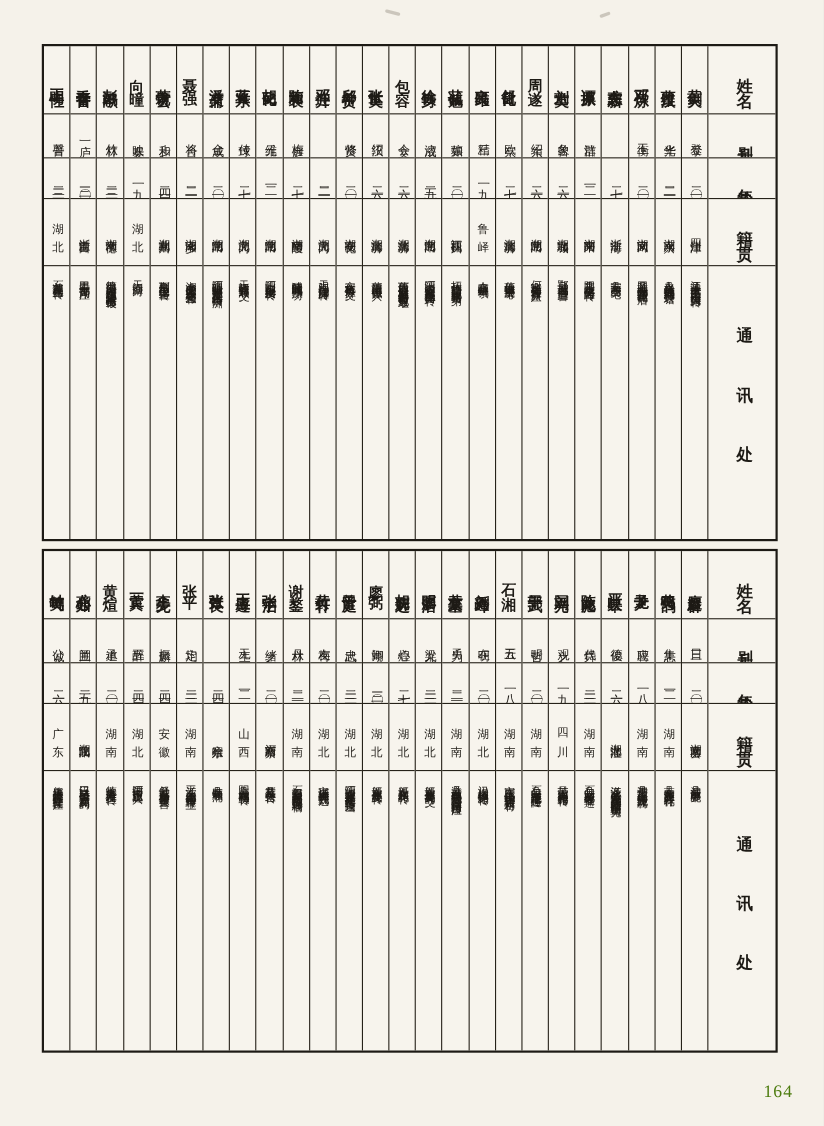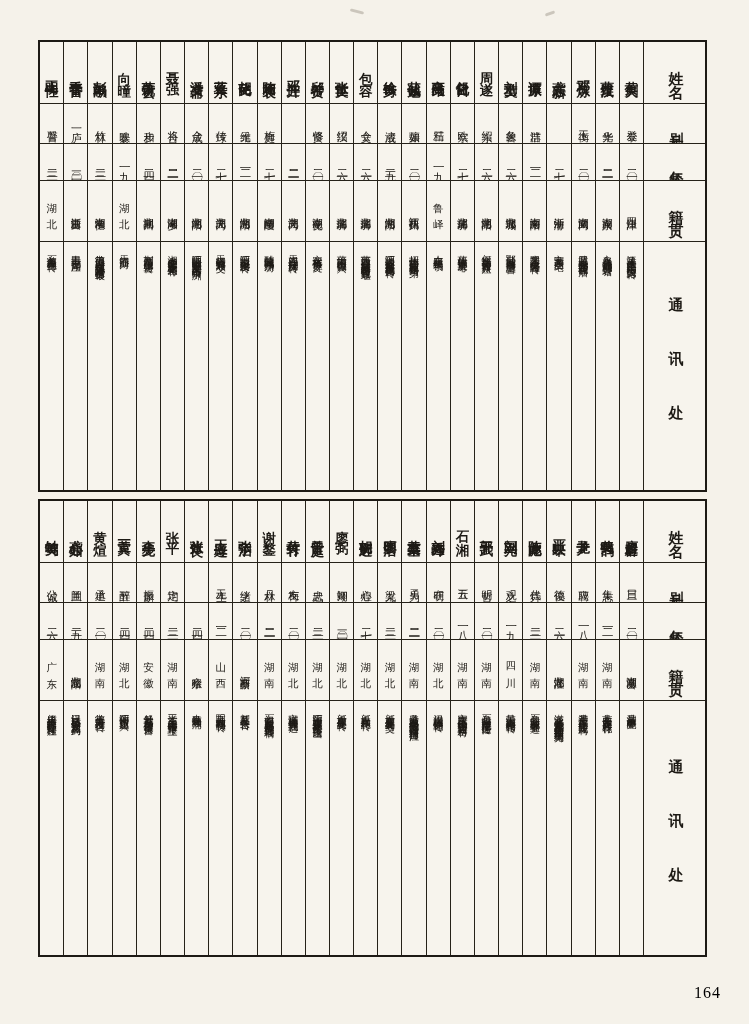--- a/index.html
+++ b/index.html
@@ -51,21 +51,21 @@
   .cell.address{flex:1 1 auto;font-size:10px;text-align:start;padding-top:5px;letter-spacing:0.1em;}
   
   .hcol .cell{line-height:58px;font-weight:700;font-size:15px;}
   .hcol .cell.name{letter-spacing:0.9em;}
   .hcol .cell.alias{letter-spacing:0.2em;font-size:14px;}
   .hcol .cell.age{letter-spacing:0.15em;font-size:14px;}
   .hcol .cell.native{letter-spacing:0.9em;}
   .hcol .cell.address{letter-spacing:3.6em;text-align:center;padding-top:0;font-size:15px;}
   .page-number{
     position:absolute;right:28px;bottom:22px;
-    font-size:16px;color:#000000;letter-spacing:1px;
+    font-size:16px;color:#4d7c0f;letter-spacing:1px;
     font-family:"Liberation Serif", serif;
   }
   .pencil-mark{
     position:absolute;height:3px;background:#b9b4a8;border-radius:2px;opacity:.7;
   }
 </style>
 </head>
 <body>
 
 <div class="page">

